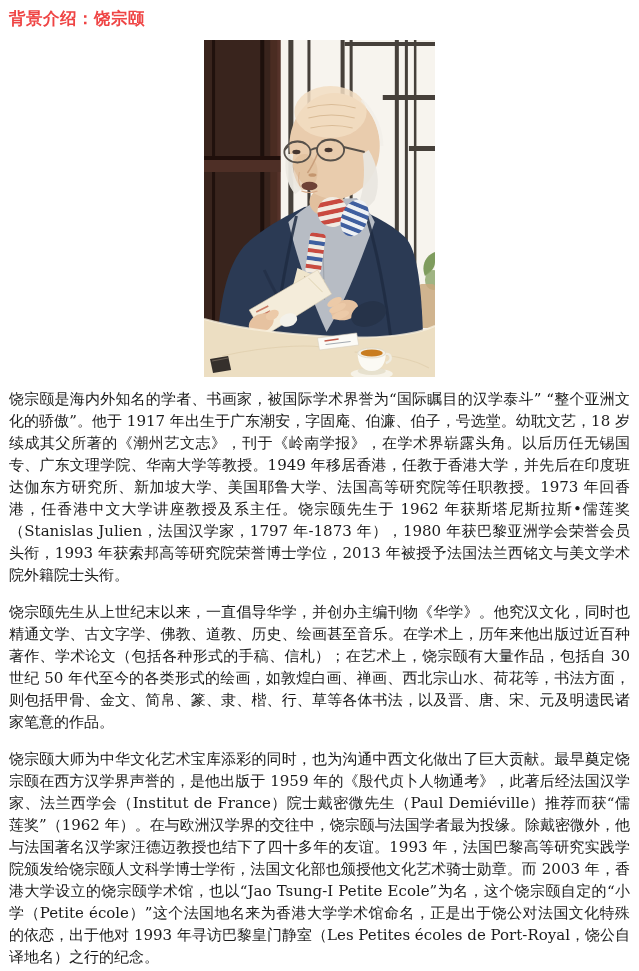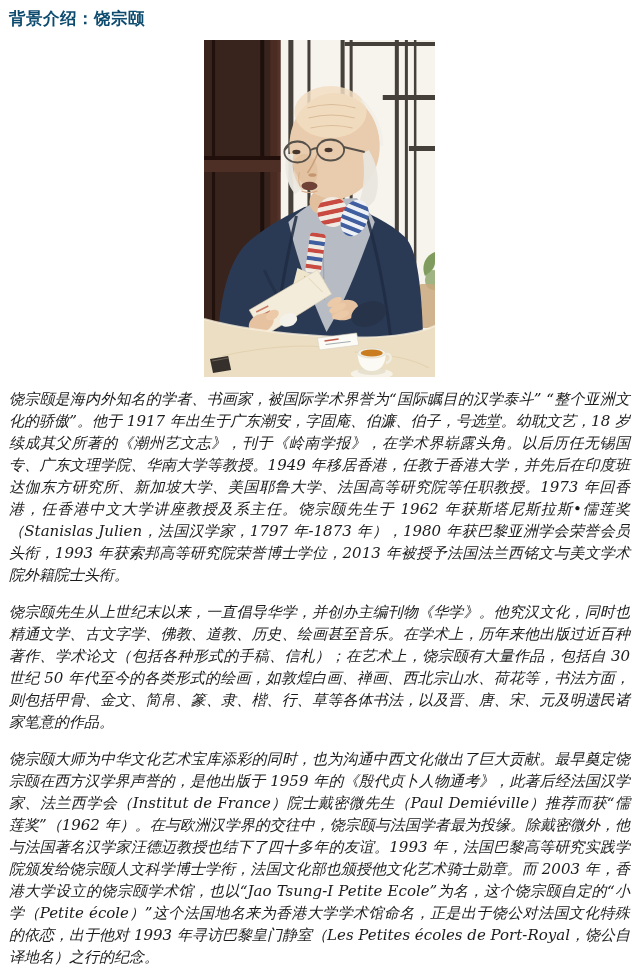--- a/index.html
+++ b/index.html
@@ -2,28 +2,28 @@
 <html><head>
 <meta charset="utf-8">
 <style>
   html,body{margin:0;padding:0}
   body{
     width:639px;height:971px;background:#ffffff;overflow:hidden;
     font-family:"DejaVu Serif","Liberation Serif",serif;color:#1b1b1b;
   }
   .page{padding:8px 9px 0 9px}
   .title{
-    font-size:16.5px;font-weight:bold;margin:0 0 10px 0;color:#0c4a6e;
+    font-size:16.5px;font-weight:bold;margin:0 0 10px 0;color:#ef4444;
     font-family:"DejaVu Serif","Liberation Serif",serif;letter-spacing:.5px;
   }
   .photo-wrap{width:231px;margin:0 auto 11px auto}
   .photo{display:block;width:231px;height:337px}
   p.body-para{
     font-size:15px;line-height:22px;margin:0 0 15px 0;
-    text-align:justify;text-justify:inter-ideograph;overflow-wrap:break-word;font-style:italic;
+    text-align:justify;text-justify:inter-ideograph;overflow-wrap:break-word;
   }
 </style>
 </head>
 <body>
 
 <div class="page">
 
   <h1 class="title">背景介绍：饶宗颐</h1>
 
   <div class="photo-wrap">

